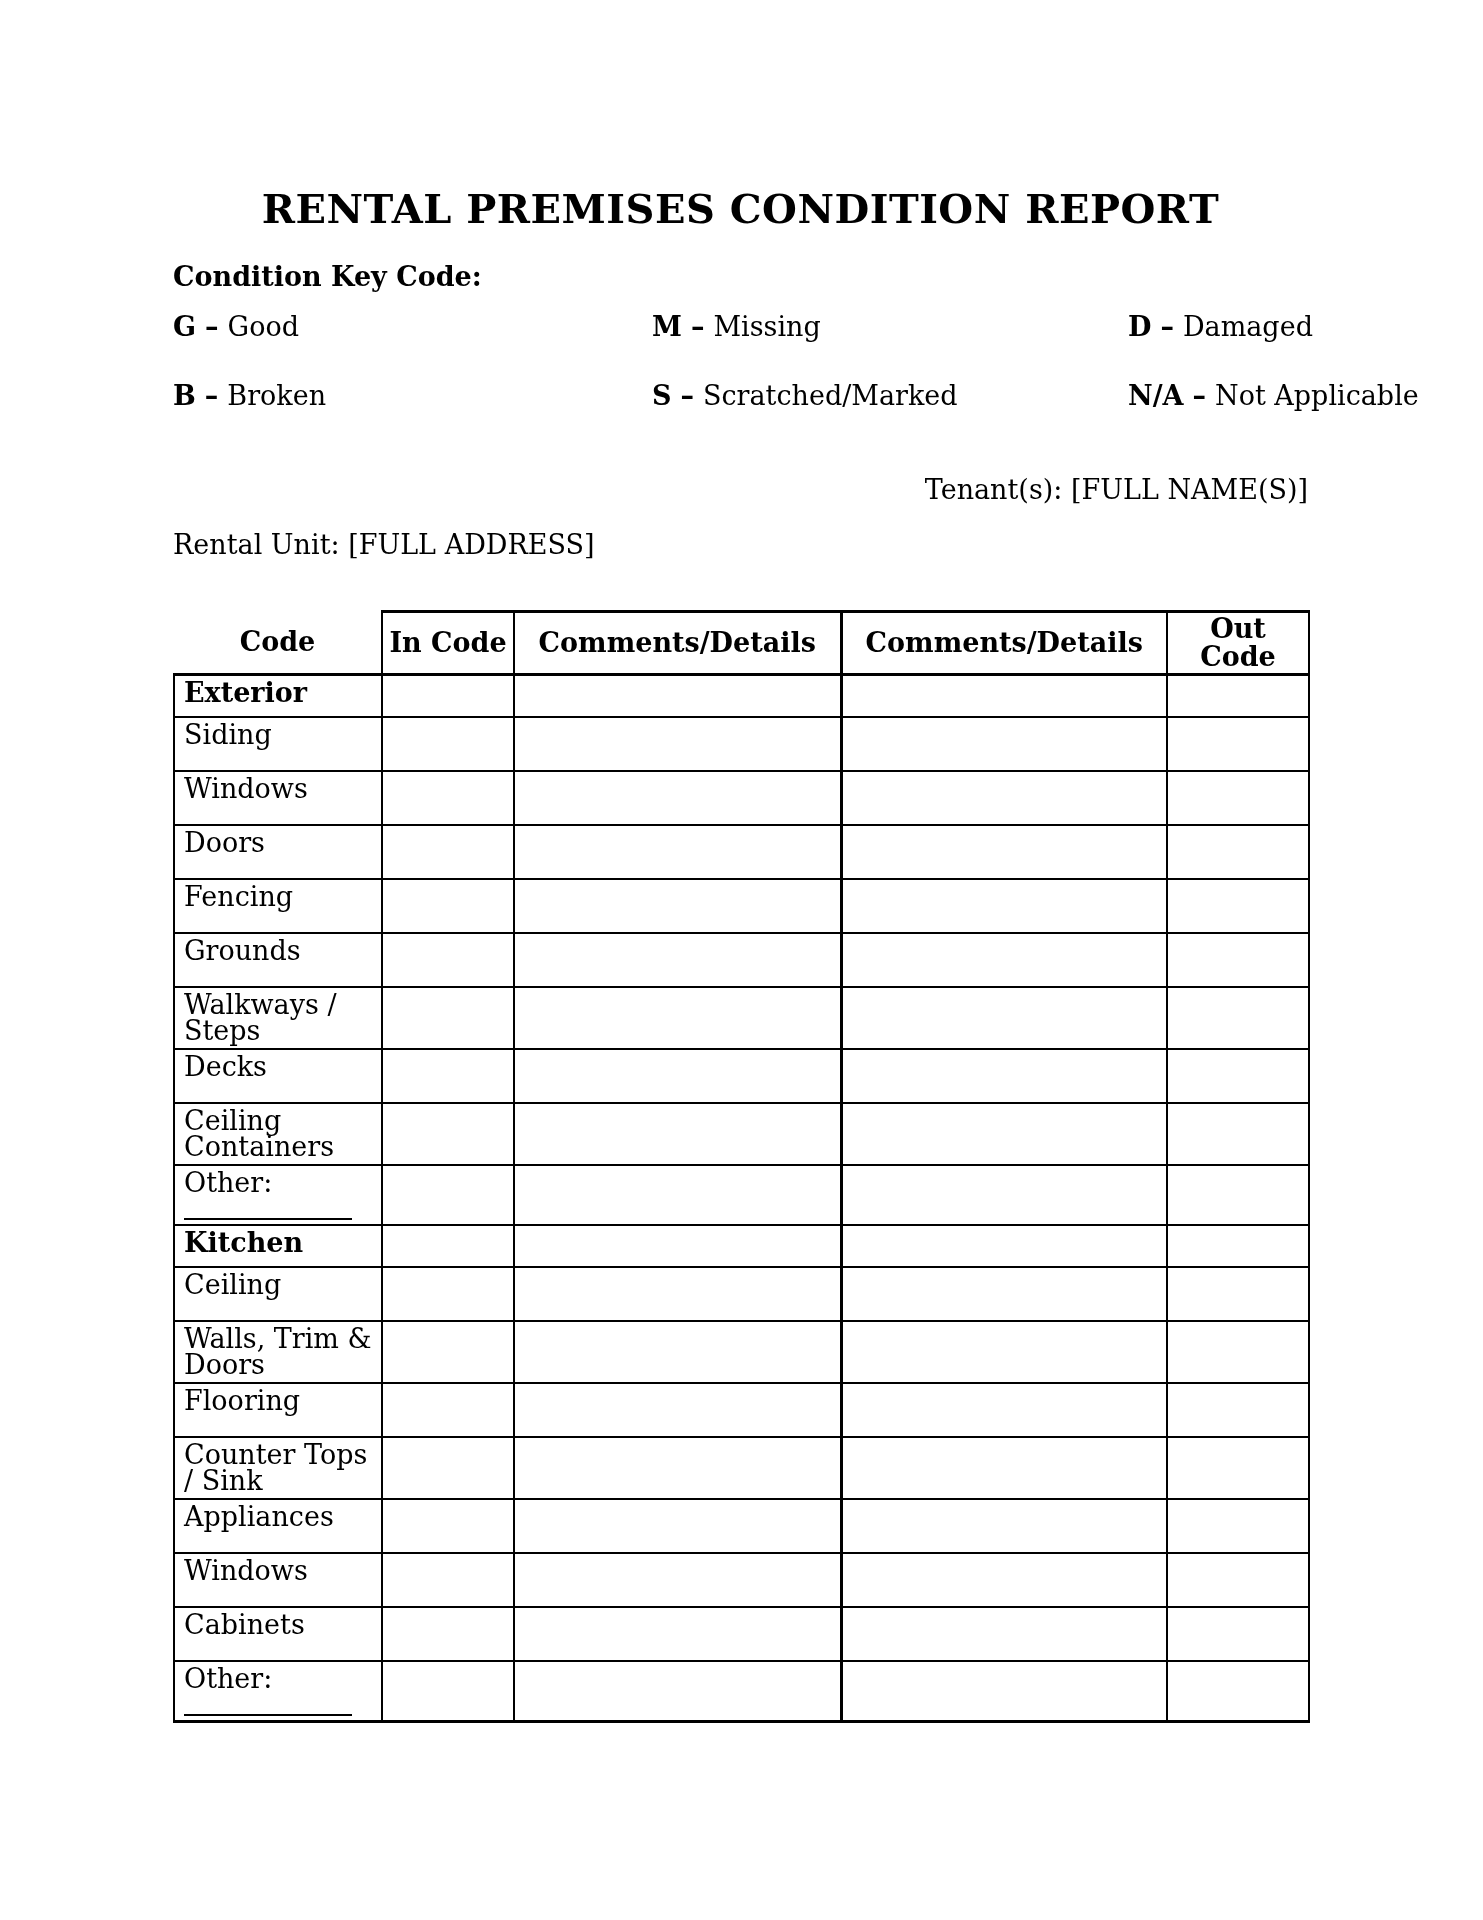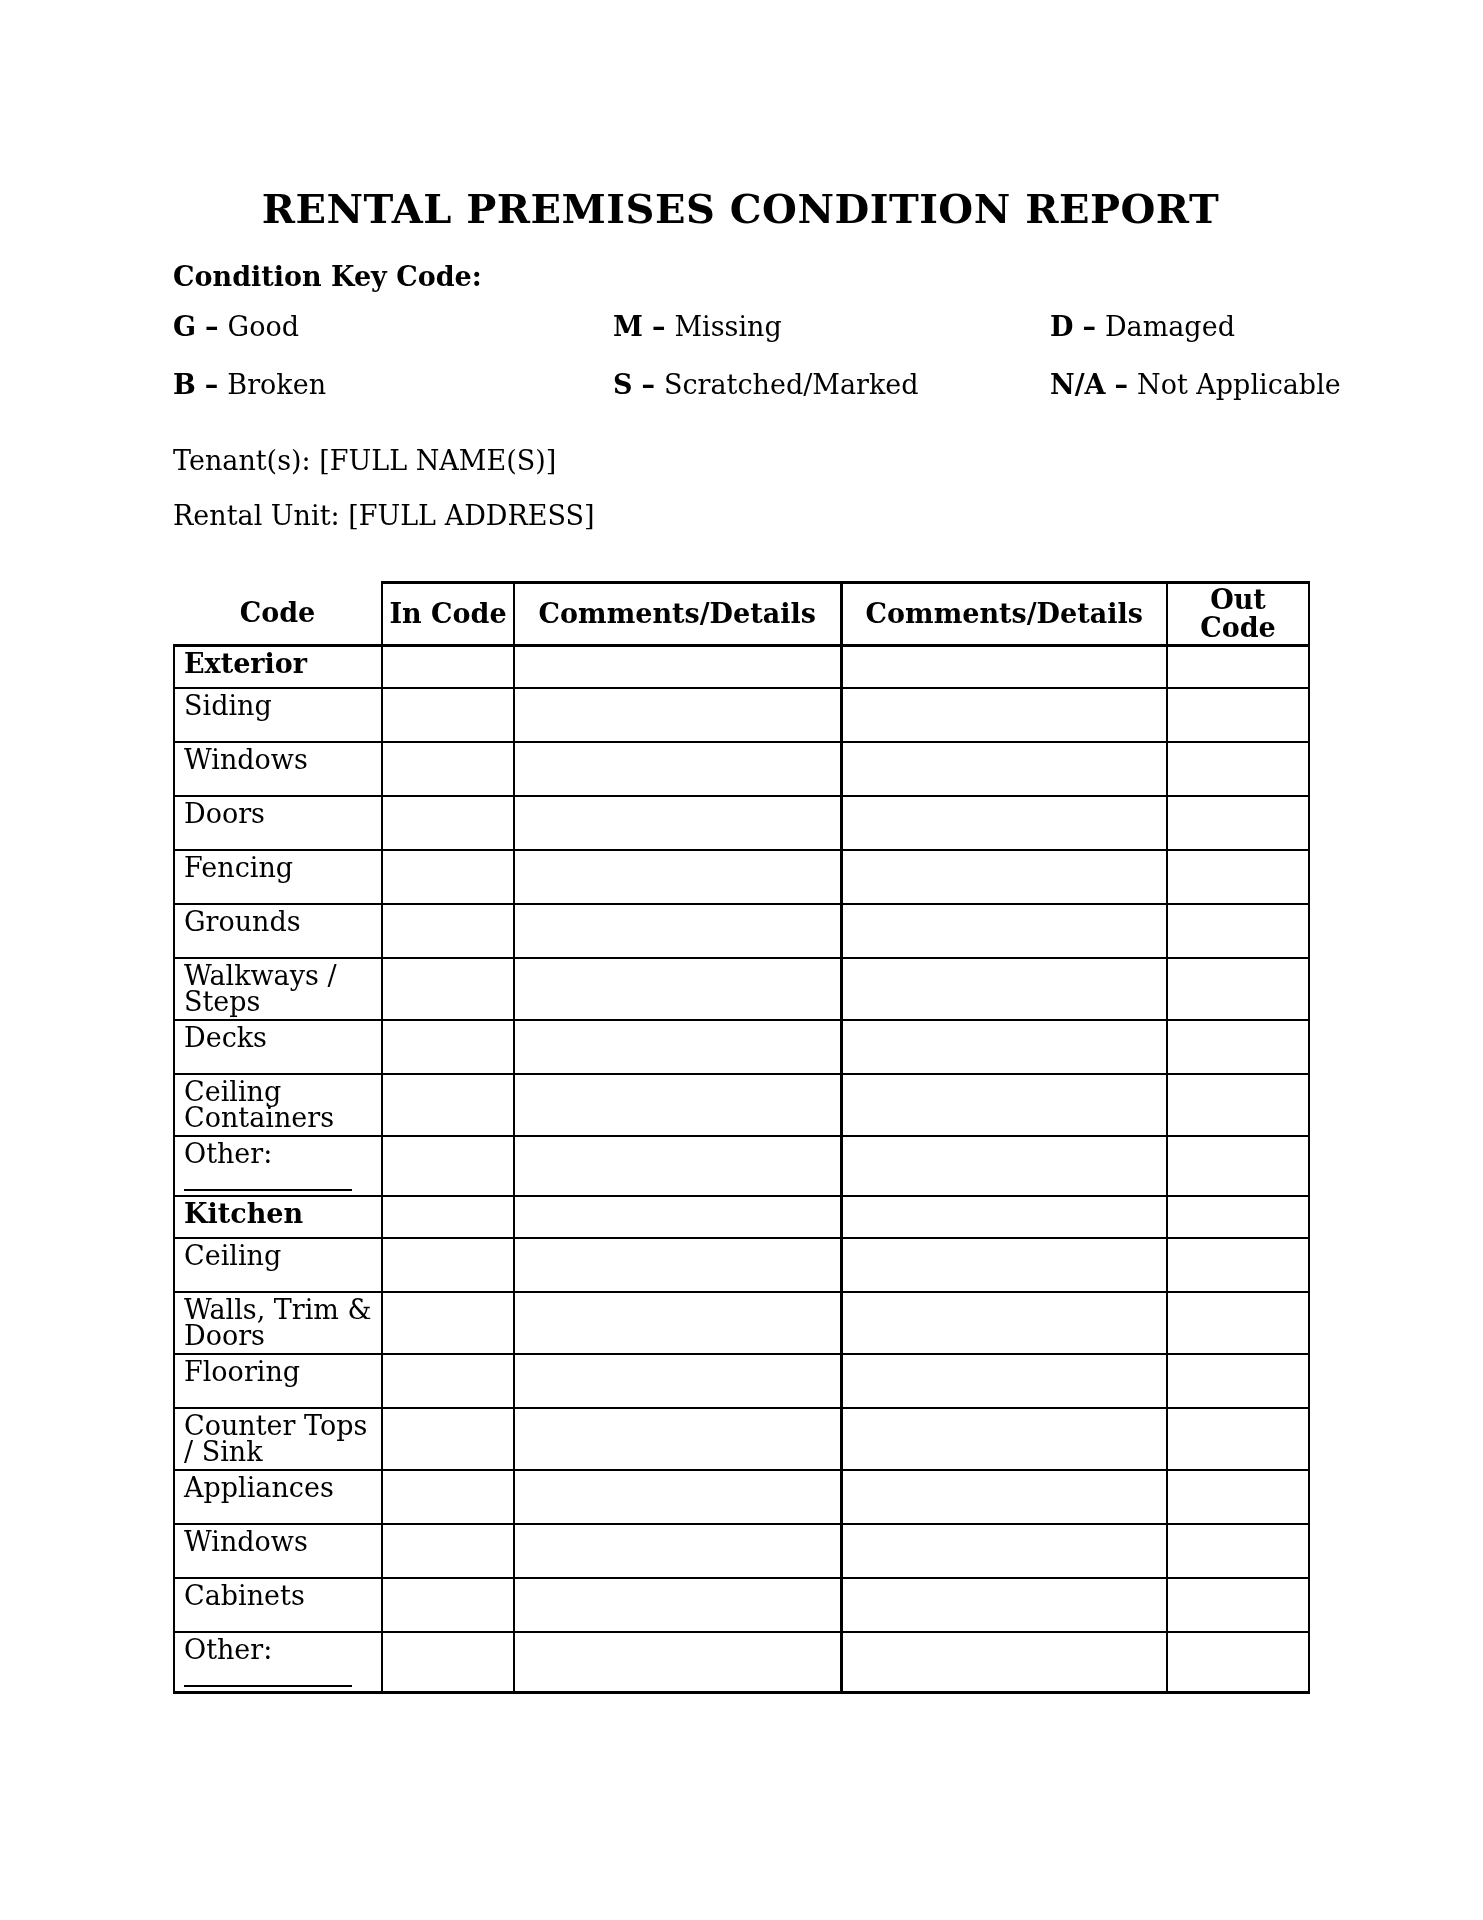--- a/index.html
+++ b/index.html
@@ -35,29 +35,30 @@
     font-weight: bold;
     line-height: 30px;
   }
   .key-grid {
     margin-top: 20px;
     display: grid;
     grid-template-columns: 440px 437px 1fr;
     row-gap: 28px;
     font-size: 27px;
     line-height: 30px;
+    gap: 39px;
   }
   .key-entry { white-space: nowrap; }
   .key-entry .code { font-weight: bold; }
   .key-entry .dash { font-weight: bold; margin: 0 9px; }
   .field-line {
     font-size: 27px;
     line-height: 30px;
   }
-  .tenant-line { margin-top: 46px; }
+  .tenant-line { margin-top: 64px; text-align: right; }
   .rental-line { margin-top: 25px; }
   table.condition-table {
     margin-top: 50px;
     border-collapse: collapse;
     table-layout: fixed;
     width: 1135px;
     font-size: 27px;
   }
   .condition-table col.c-item     { width: 208px; }
   .condition-table col.c-incode   { width: 132px; }

